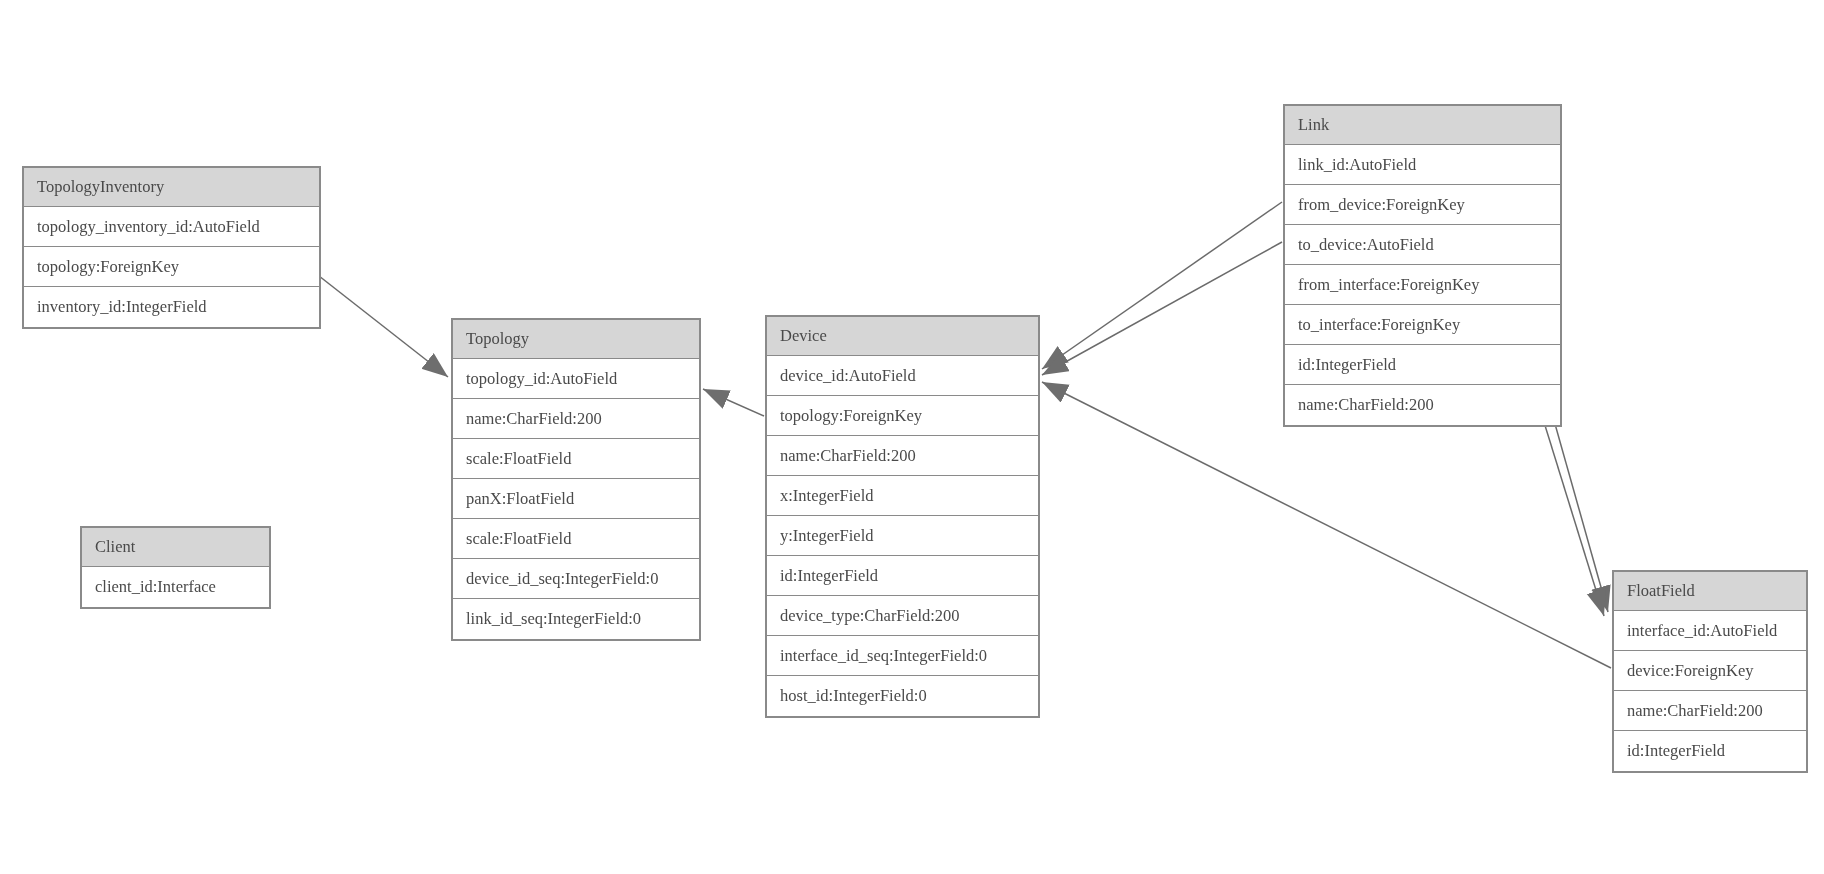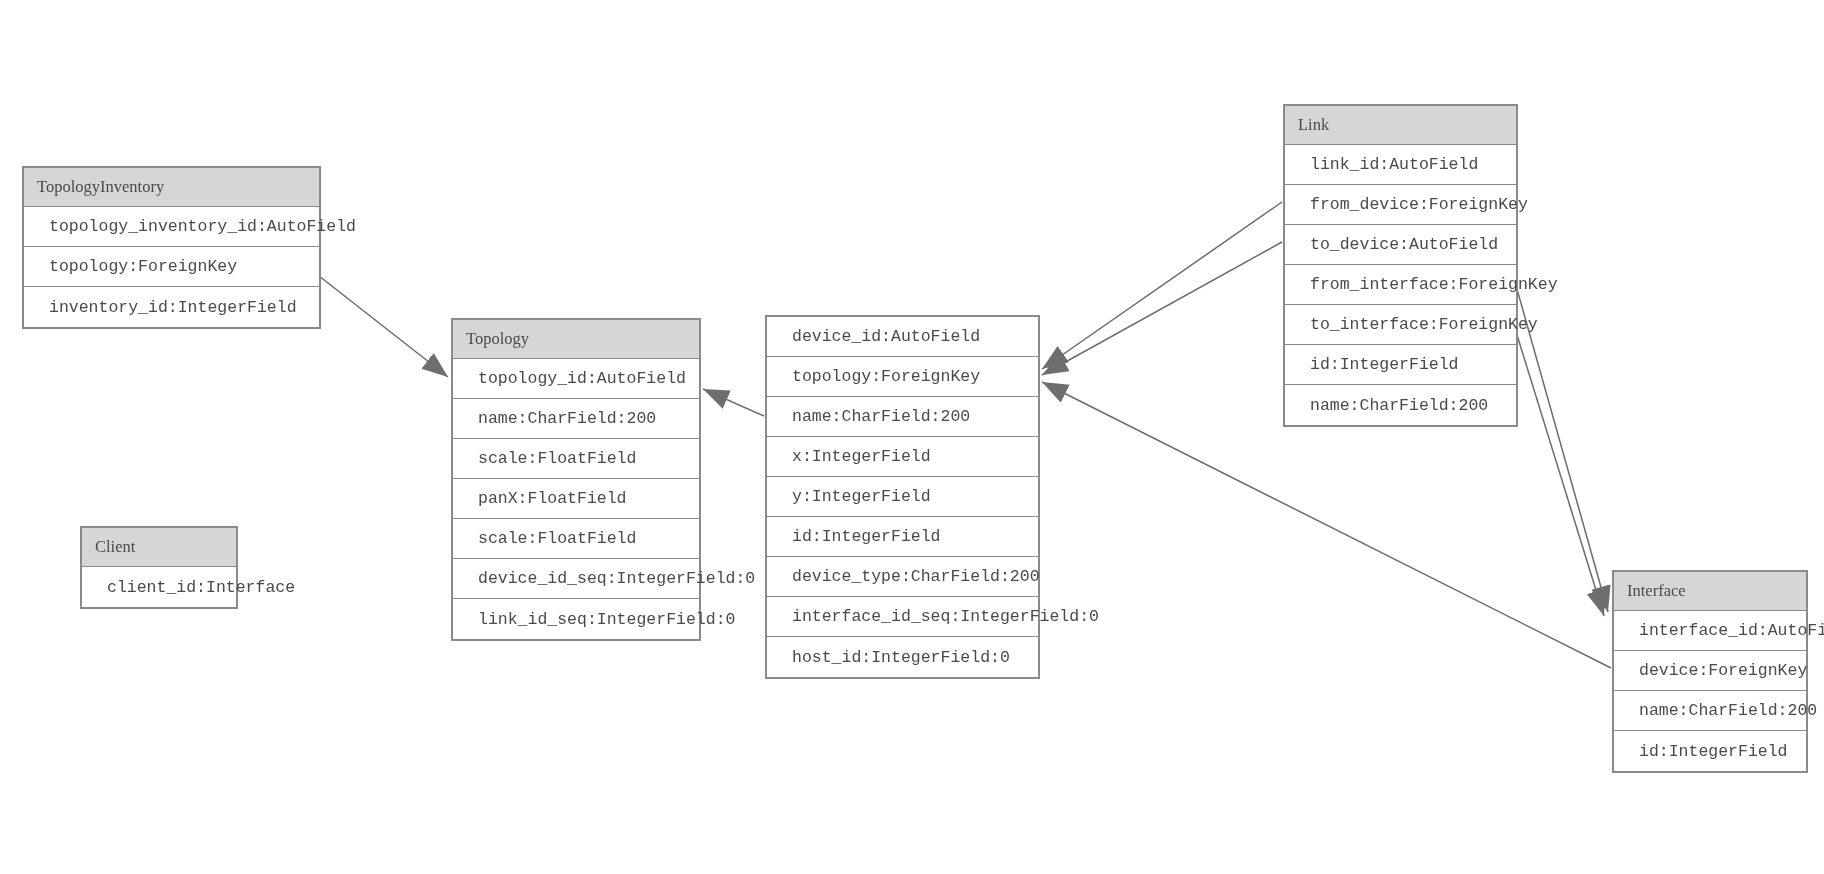--- a/index.html
+++ b/index.html
@@ -42,23 +42,22 @@
     height: 39px;
     background: var(--header-fill);
     border-bottom: 1.5px solid var(--border);
     display: flex; align-items: center;
     padding: 0 13px;
   }
   .row {
     height: 40px;
     border-bottom: 1px solid var(--border);
     display: flex; align-items: center;
-    padding: 0 25px;
+    padding: 0 13px;
     background: var(--row-fill);
-    font-family: Liberation Mono, monospace;
   }
   .row:last-child { border-bottom: none; }
 </style>
 </head>
 <body>
 
 <div class="canvas">
 
   <svg class="edges" viewBox="0 0 1824 874" xmlns="http://www.w3.org/2000/svg">
     <defs>
@@ -86,49 +85,50 @@
     <div class="hdr">Topology</div>
     <div class="row">topology_id:AutoField</div>
     <div class="row">name:CharField:200</div>
     <div class="row">scale:FloatField</div>
     <div class="row">panX:FloatField</div>
     <div class="row">scale:FloatField</div>
     <div class="row">device_id_seq:IntegerField:0</div>
     <div class="row">link_id_seq:IntegerField:0</div>
   </div>
 
-  <div class="entity" style="left:80px; top:526px; width:158px">
+  <div class="entity" style="left:80px; top:526px; width:191px">
     <div class="hdr">Client</div>
     <div class="row">client_id:Interface</div>
   </div>
 
   <div class="entity" style="left:765px; top:315px; width:275px">
+    <div class="hdr">Device</div>
     <div class="row">device_id:AutoField</div>
     <div class="row">topology:ForeignKey</div>
     <div class="row">name:CharField:200</div>
     <div class="row">x:IntegerField</div>
     <div class="row">y:IntegerField</div>
     <div class="row">id:IntegerField</div>
     <div class="row">device_type:CharField:200</div>
     <div class="row">interface_id_seq:IntegerField:0</div>
     <div class="row">host_id:IntegerField:0</div>
   </div>
 
-  <div class="entity" style="left:1283px; top:104px; width:235px">
+  <div class="entity" style="left:1283px; top:104px; width:279px">
     <div class="hdr">Link</div>
     <div class="row">link_id:AutoField</div>
     <div class="row">from_device:ForeignKey</div>
     <div class="row">to_device:AutoField</div>
     <div class="row">from_interface:ForeignKey</div>
     <div class="row">to_interface:ForeignKey</div>
     <div class="row">id:IntegerField</div>
     <div class="row">name:CharField:200</div>
   </div>
 
   <div class="entity" style="left:1612px; top:570px; width:196px">
-    <div class="hdr">Interface</div>
+    <div class="hdr">FloatField</div>
     <div class="row">interface_id:AutoField</div>
     <div class="row">device:ForeignKey</div>
     <div class="row">name:CharField:200</div>
     <div class="row">id:IntegerField</div>
   </div>
 
 </div>
 
 </body></html>

